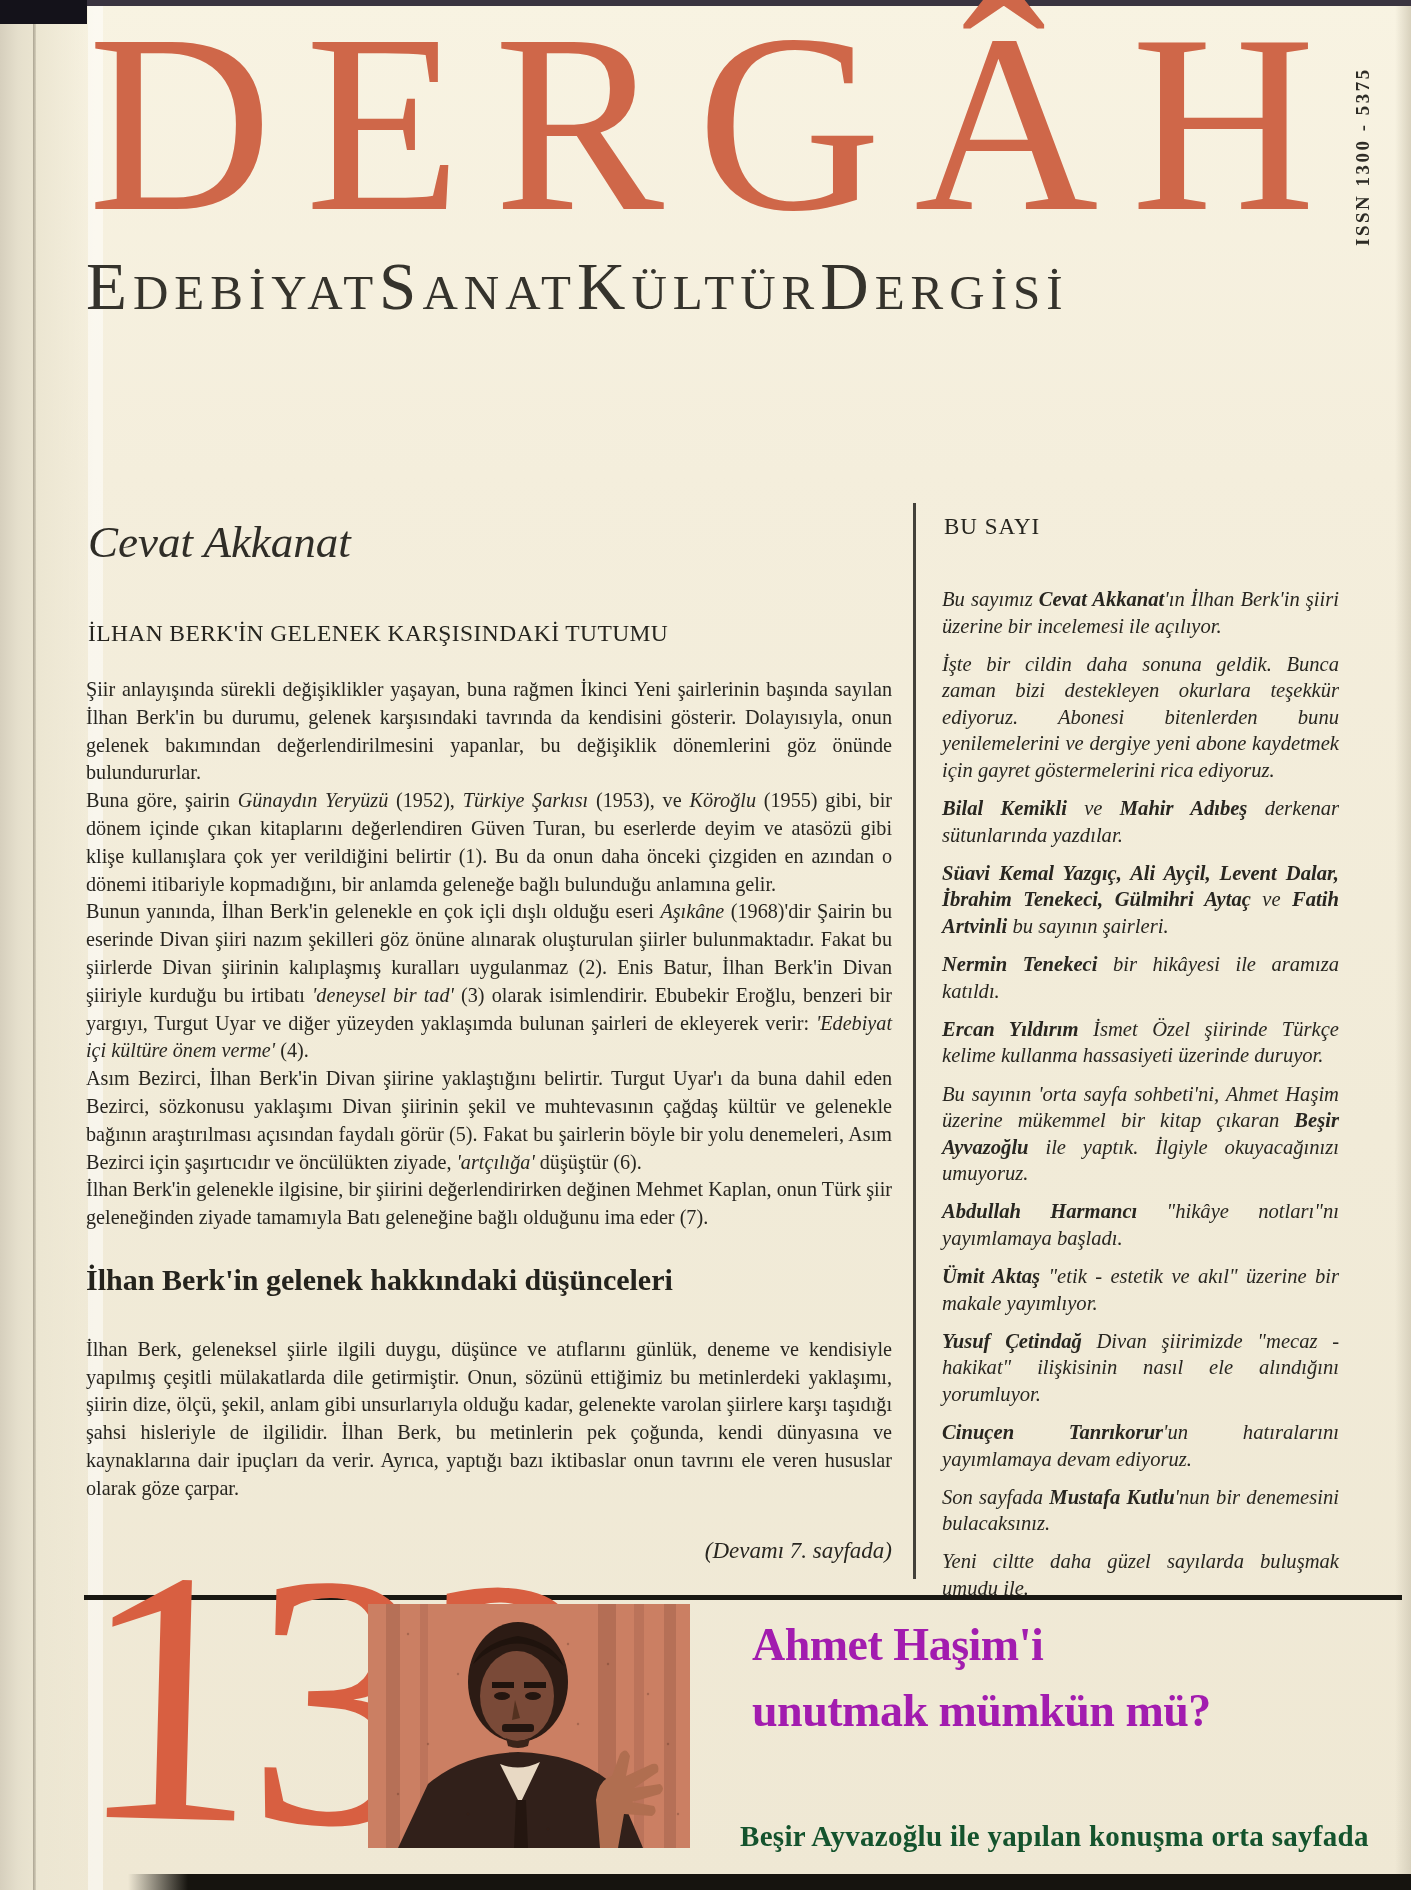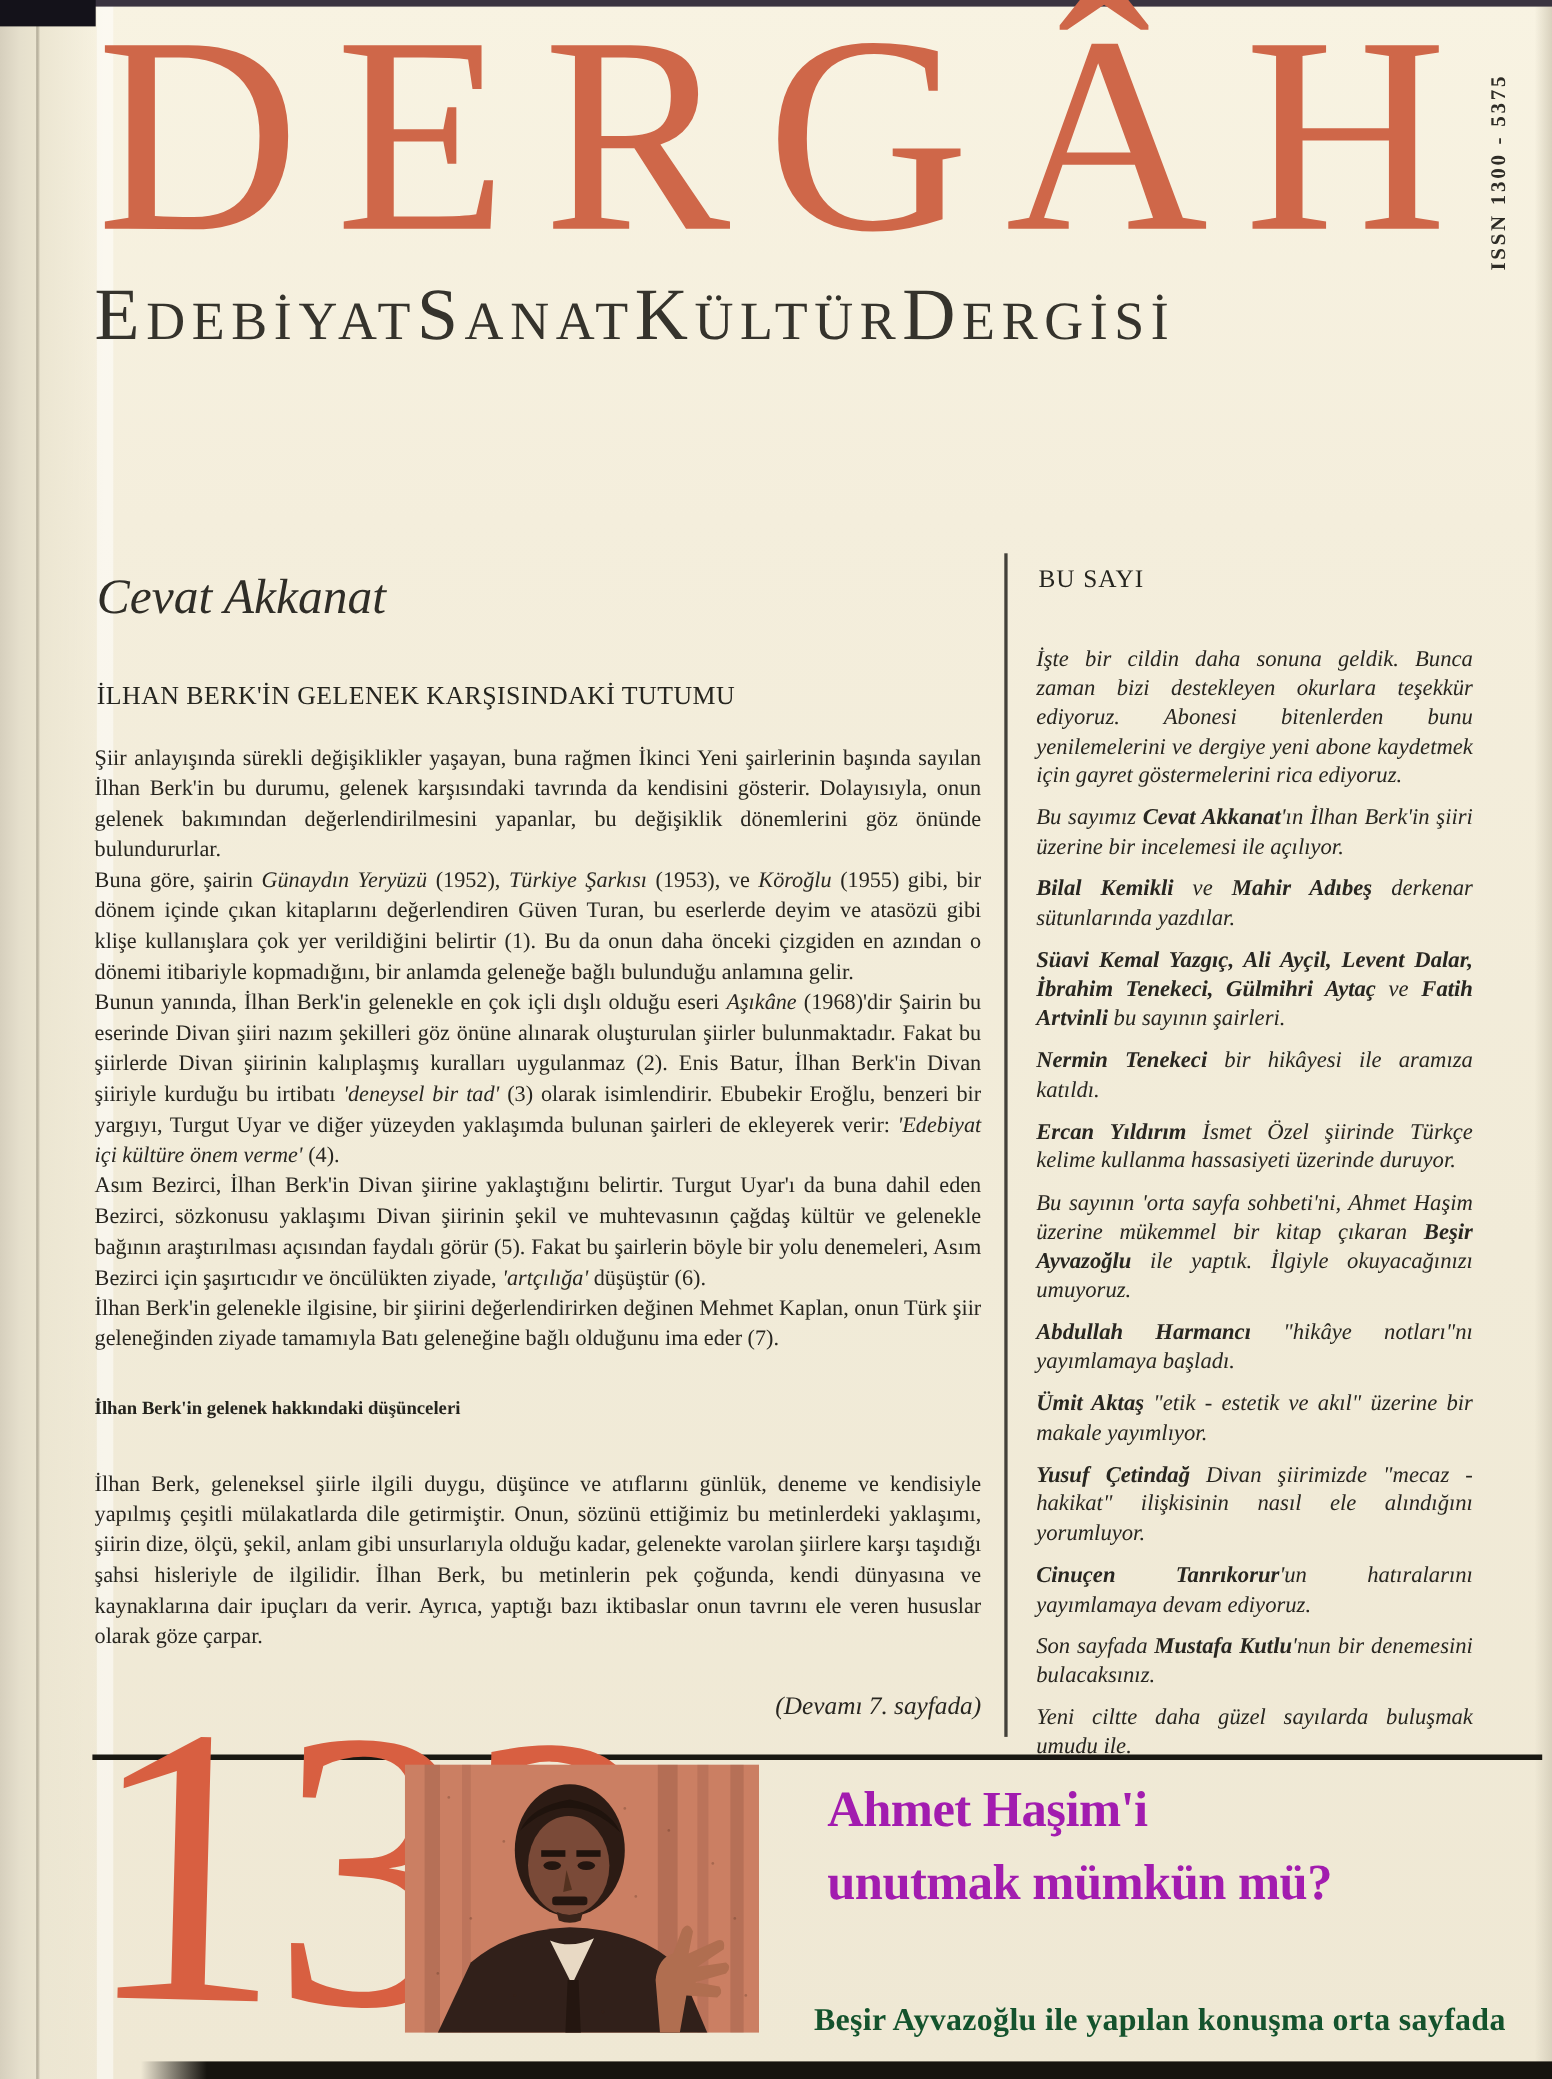--- a/index.html
+++ b/index.html
@@ -28,21 +28,21 @@
     font-size:19px;letter-spacing:2.5px;color:#2e2c26;font-weight:bold;}
   .subtitle{position:absolute;left:86px;top:248px;white-space:nowrap;color:#35332c;}
   .subtitle .init{font-size:67px;letter-spacing:6px;}
   .subtitle .rest{font-size:49px;letter-spacing:6px;}
   
   .author{position:absolute;left:88px;top:516px;font-style:italic;font-size:45px;color:#2f2d27;}
   .article-title{position:absolute;left:88px;top:620px;font-size:23.5px;letter-spacing:.4px;color:#26251f;}
   .article-body{position:absolute;left:86px;top:676px;width:806px;
     font-size:20.2px;line-height:27.8px;text-align:justify;color:#282620;}
   .article-body p{margin:0;}
-  .section-heading{margin:34px 0 42px 0 !important;font-weight:bold;font-size:17px;color:#24231d;}
+  .section-heading{margin:34px 0 42px 0 !important;font-weight:bold;font-size:30px;color:#24231d;}
   .continuation{margin-top:34px !important;text-align:right;font-style:italic;font-size:23px;}
   
   .col-rule{position:absolute;left:913px;top:503px;width:2.5px;height:1076px;background:#43413a;}
   .bu-sayi-header{position:absolute;left:944px;top:514px;font-size:23px;letter-spacing:1px;color:#26251f;}
   .bu-sayi{position:absolute;left:942px;top:586px;width:397px;
     font-style:italic;font-size:20.6px;line-height:26.6px;text-align:justify;color:#282620;}
   .bu-sayi p{margin:0 0 11.5px 0;}
   
   .h-rule{position:absolute;left:84px;top:1595px;width:1318px;height:5px;background:#191812;}
   .issue-number{position:absolute;left:78px;top:1520px;font-size:362px;line-height:1;
@@ -77,22 +77,22 @@
   <p><span>Asım Bezirci, İlhan Berk'in Divan şiirine yaklaştığını belirtir. Turgut Uyar'ı da buna dahil eden Bezirci, sözkonusu yaklaşımı Divan şiirinin şekil ve muhtevasının çağdaş kültür ve gelenekle bağının araştırılması açısından faydalı görür (5). Fakat bu şairlerin böyle bir yolu denemeleri, Asım Bezirci için şaşırtıcıdır ve öncülükten ziyade, </span><span style="font-style: italic;">'artçılığa'</span><span> düşüştür (6).</span></p>
   <p><span>İlhan Berk'in gelenekle ilgisine, bir şiirini değerlendirirken değinen Mehmet Kaplan, onun Türk şiir geleneğinden ziyade tamamıyla Batı geleneğine bağlı olduğunu ima eder (7).</span></p>
   <p class="section-heading">İlhan Berk'in gelenek hakkındaki düşünceleri</p>
   <p><span>İlhan Berk, geleneksel şiirle ilgili duygu, düşünce ve atıflarını günlük, deneme ve kendisiyle yapılmış çeşitli mülakatlarda dile getirmiştir. Onun, sözünü ettiğimiz bu metinlerdeki yaklaşımı, şiirin dize, ölçü, şekil, anlam gibi unsurlarıyla olduğu kadar, gelenekte varolan şiirlere karşı taşıdığı şahsi hisleriyle de ilgilidir. İlhan Berk, bu metinlerin pek çoğunda, kendi dünyasına ve kaynaklarına dair ipuçları da verir. Ayrıca, yaptığı bazı iktibaslar onun tavrını ele veren hususlar olarak göze çarpar.</span></p>
   <p class="continuation">(Devamı 7. sayfada)</p>
 </div>
 
 <div class="col-rule"></div>
 <div class="bu-sayi-header">BU SAYI</div>
 <div class="bu-sayi">
+  <p><span>Bu sayımız </span><span style="font-weight: bold;">Cevat Akkanat</span><span>'ın İlhan Berk'in şiiri üzerine bir incelemesi ile açılıyor.</span></p>
   <p><span>İşte bir cildin daha sonuna geldik. Bunca zaman bizi destekleyen okurlara teşekkür ediyoruz. Abonesi bitenlerden bunu yenilemelerini ve dergiye yeni abone kaydetmek için gayret göstermelerini rica ediyoruz.</span></p>
-  <p><span>Bu sayımız </span><span style="font-weight: bold;">Cevat Akkanat</span><span>'ın İlhan Berk'in şiiri üzerine bir incelemesi ile açılıyor.</span></p>
   <p><span style="font-weight: bold;">Bilal Kemikli</span><span> ve </span><span style="font-weight: bold;">Mahir Adıbeş</span><span> derkenar sütunlarında yazdılar.</span></p>
   <p><span style="font-weight: bold;">Süavi Kemal Yazgıç, Ali Ayçil, Levent Dalar, İbrahim Tenekeci, Gülmihri Aytaç</span><span> ve </span><span style="font-weight: bold;">Fatih Artvinli</span><span> bu sayının şairleri.</span></p>
   <p><span style="font-weight: bold;">Nermin Tenekeci</span><span> bir hikâyesi ile aramıza katıldı.</span></p>
   <p><span style="font-weight: bold;">Ercan Yıldırım</span><span> İsmet Özel şiirinde Türkçe kelime kullanma hassasiyeti üzerinde duruyor.</span></p>
   <p><span>Bu sayının 'orta sayfa sohbeti'ni, Ahmet Haşim üzerine mükemmel bir kitap çıkaran </span><span style="font-weight: bold;">Beşir Ayvazoğlu</span><span> ile yaptık. İlgiyle okuyacağınızı umuyoruz.</span></p>
   <p><span style="font-weight: bold;">Abdullah Harmancı</span><span> "hikâye notları"nı yayımlamaya başladı.</span></p>
   <p><span style="font-weight: bold;">Ümit Aktaş</span><span> "etik - estetik ve akıl" üzerine bir makale yayımlıyor.</span></p>
   <p><span style="font-weight: bold;">Yusuf Çetindağ</span><span> Divan şiirimizde "mecaz - hakikat" ilişkisinin nasıl ele alındığını yorumluyor.</span></p>
   <p><span style="font-weight: bold;">Cinuçen Tanrıkorur</span><span>'un hatıralarını yayımlamaya devam ediyoruz.</span></p>
   <p><span>Son sayfada </span><span style="font-weight: bold;">Mustafa Kutlu</span><span>'nun bir denemesini bulacaksınız.</span></p>

